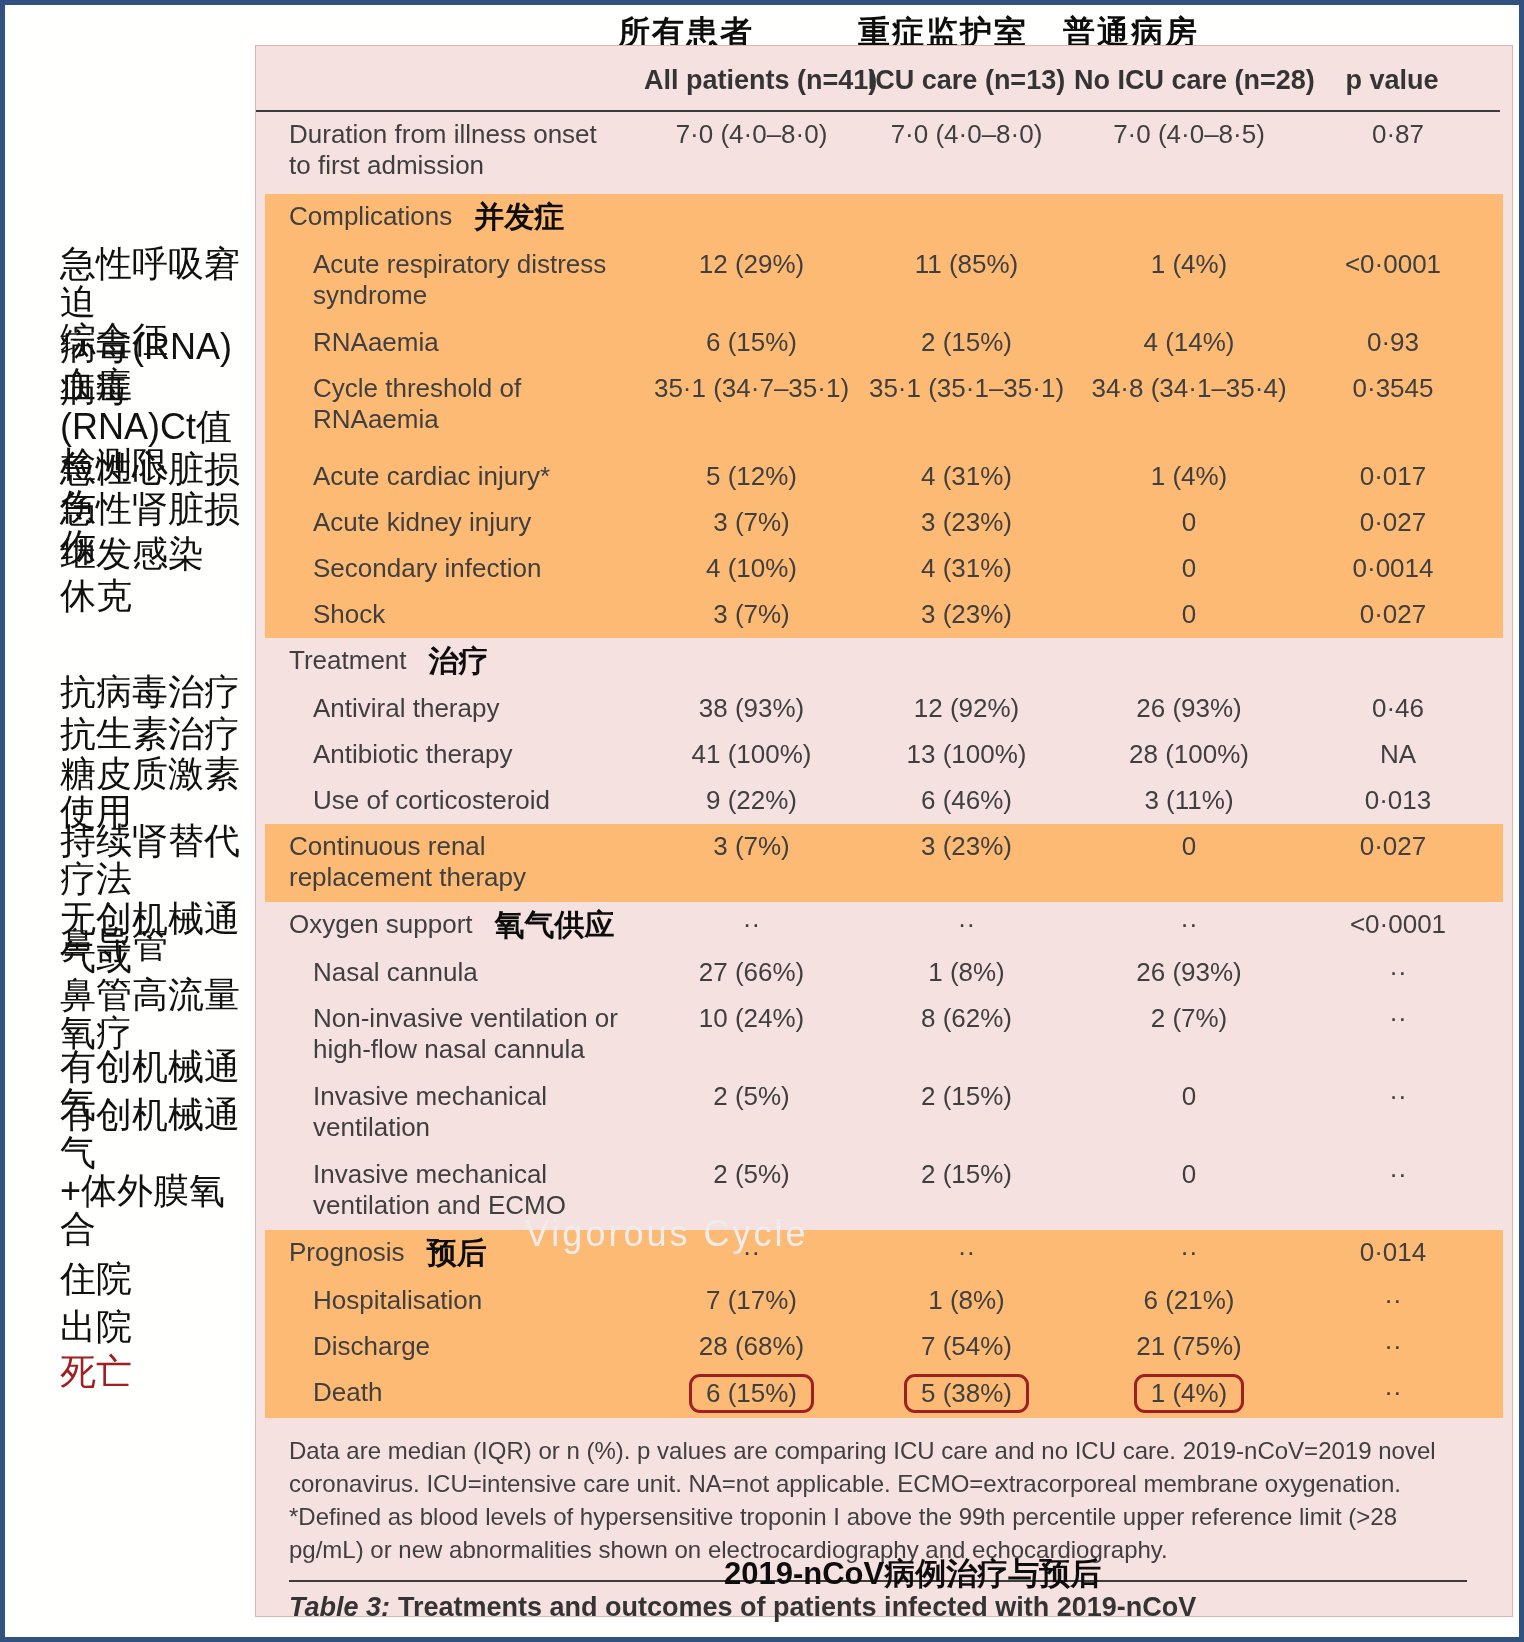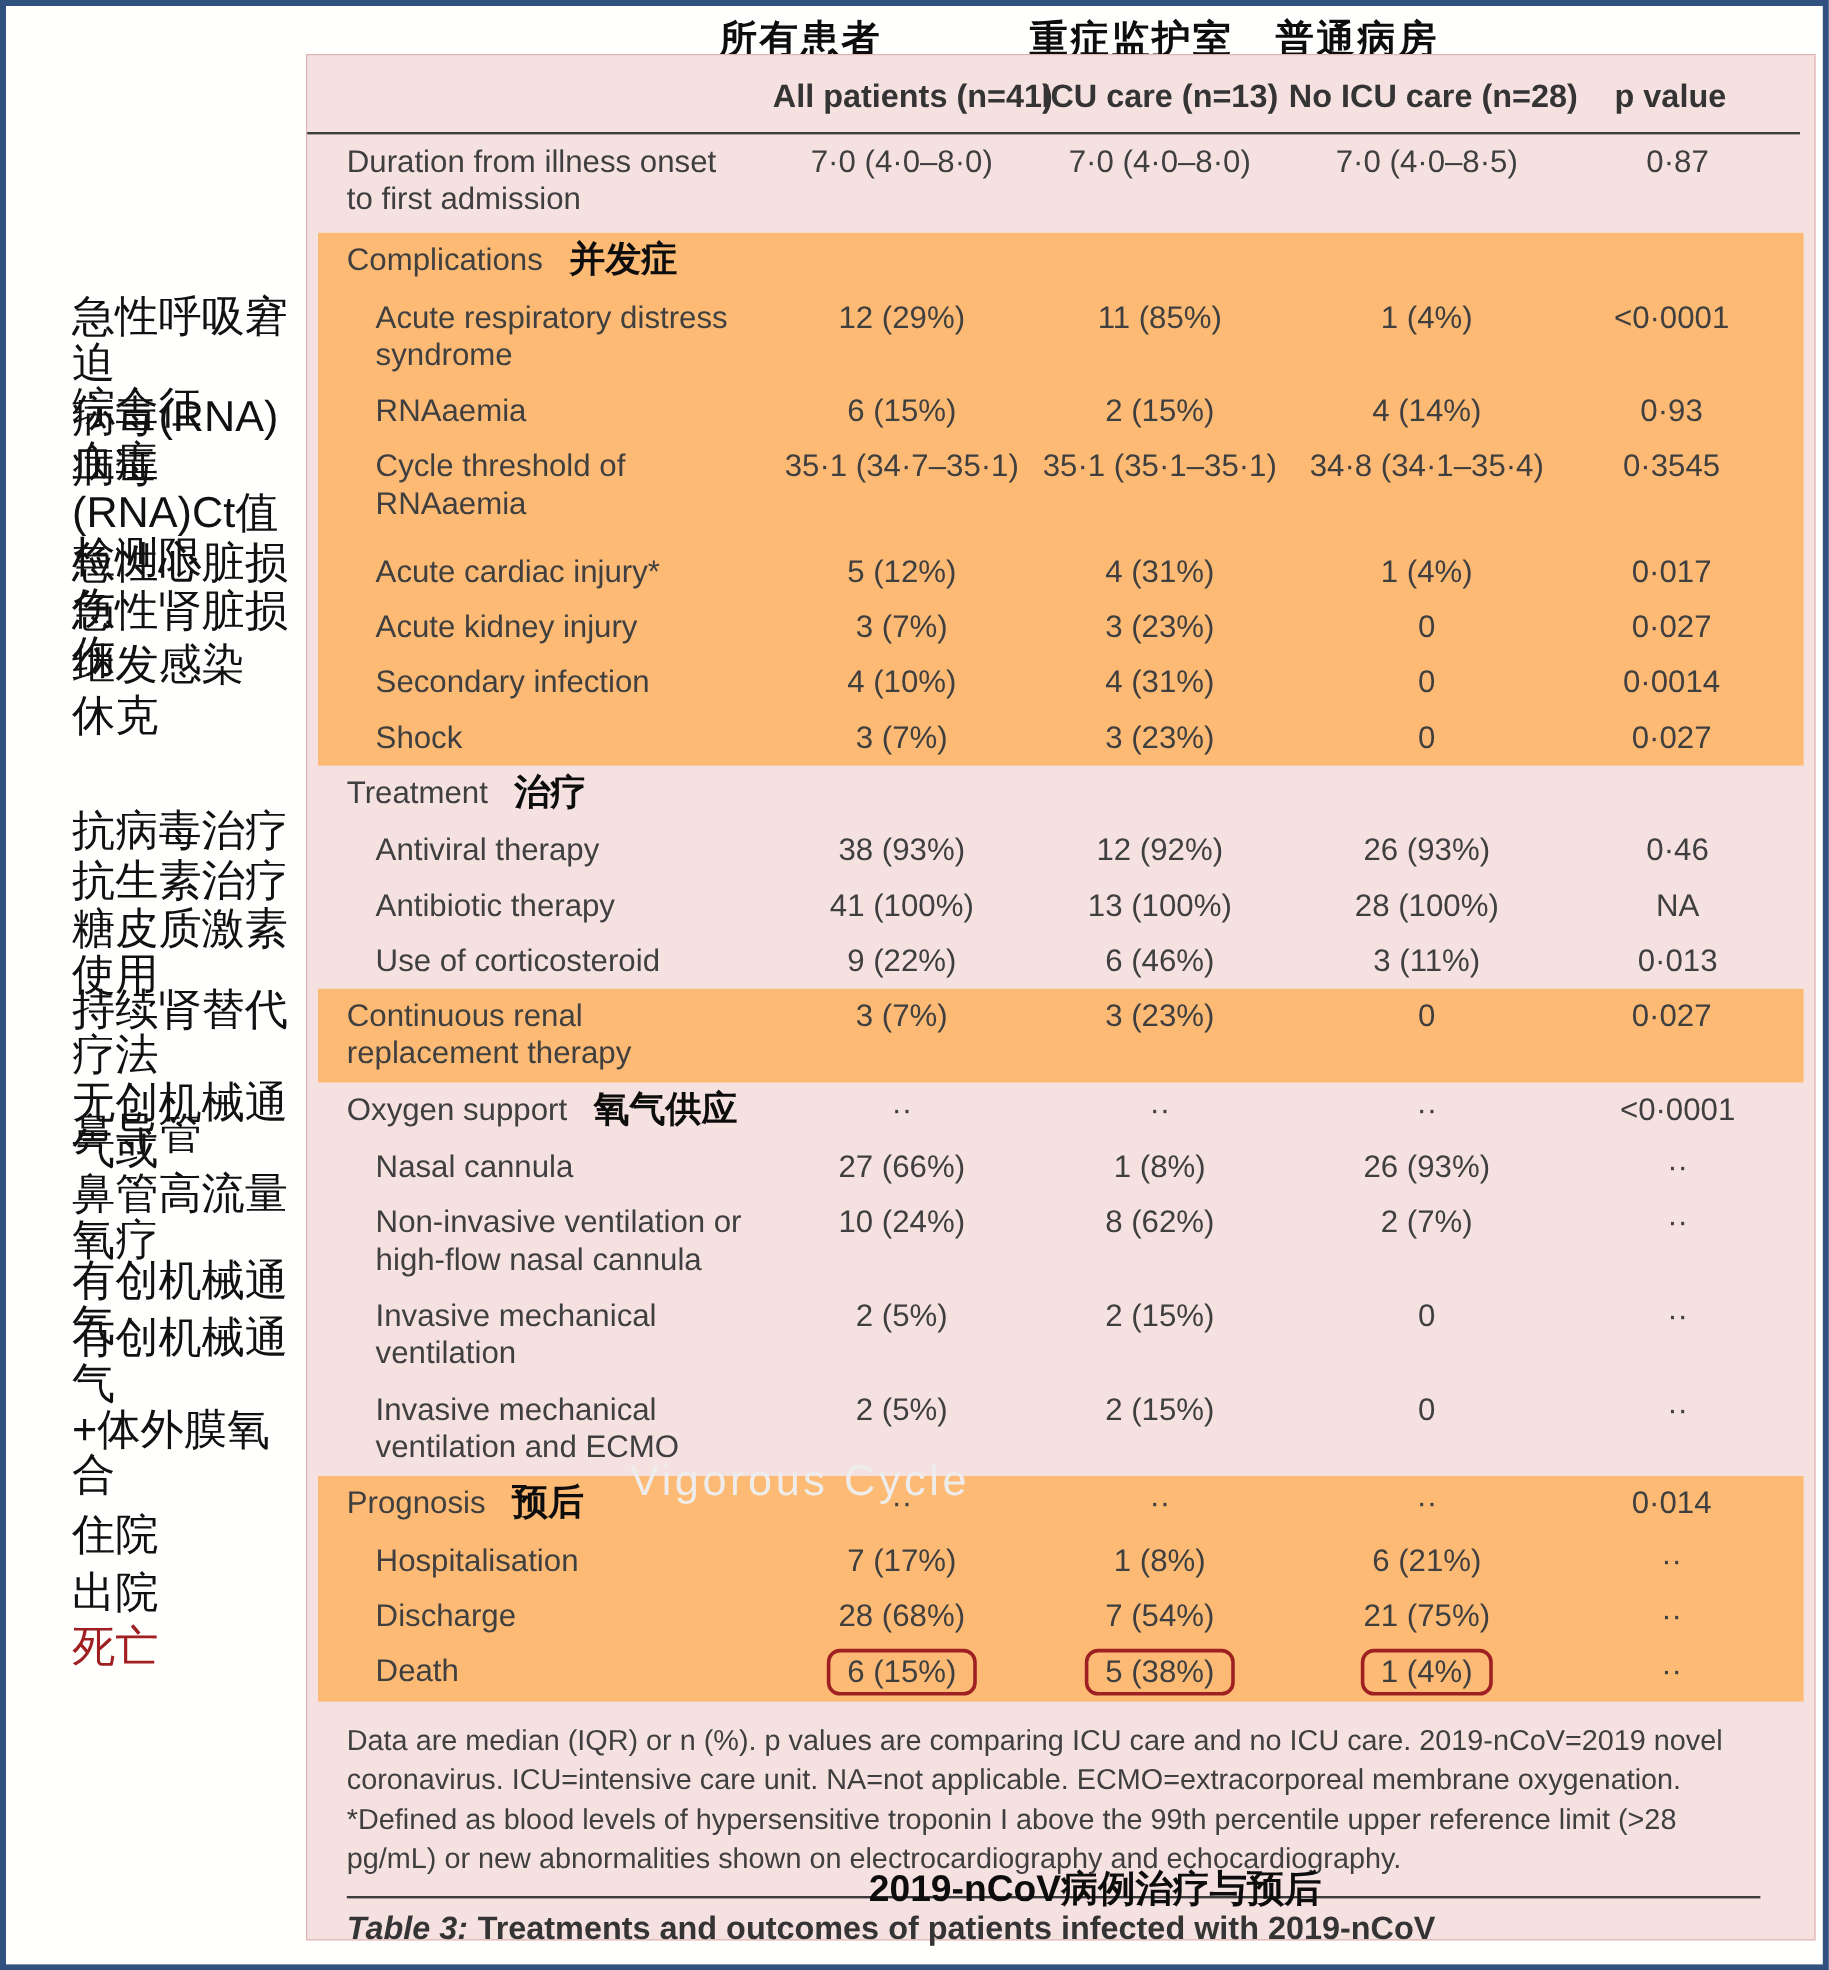--- a/index.html
+++ b/index.html
@@ -87,21 +87,21 @@
     padding:10px 45px 0 33px;
     font-size:27px;font-weight:bold;color:#343434;
   }
   .caption .cap-label{font-style:italic;margin-right:8px;}
 </style>
 </head>
 <body>
 
 <div class="frame">
 
-  <span class="top-label" style="left:594px">所有患者</span>
+  <span class="top-label" style="left:613px">所有患者</span>
   <span class="top-label" style="left:853px">重症监护室</span>
   <span class="top-label" style="left:1058px">普通病房</span>
 
   <div id="side-labels">
       <span class="side-label" style="top: 240px;">急性呼吸窘迫
 综合征</span>
       <span class="side-label" style="top: 323px;">病毒(RNA)血症</span>
       <span class="side-label" style="top: 365px;">病毒(RNA)Ct值
 检测限</span>
       <span class="side-label" style="top: 445px;">急性心脏损伤</span>

